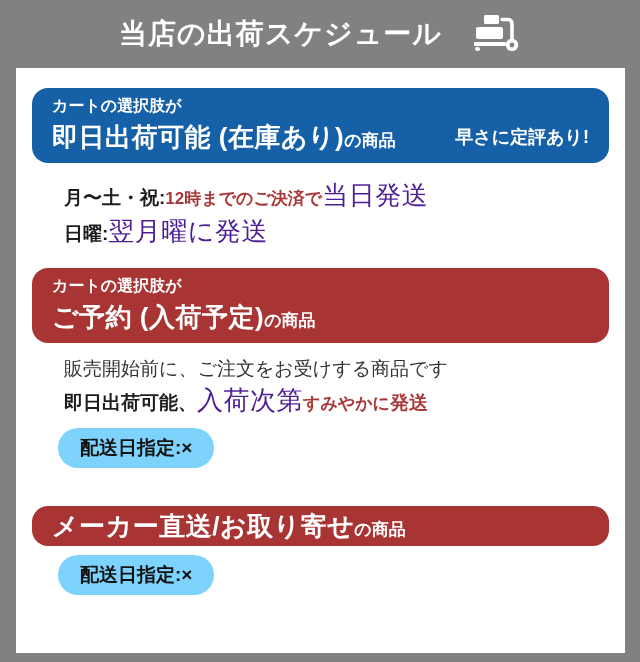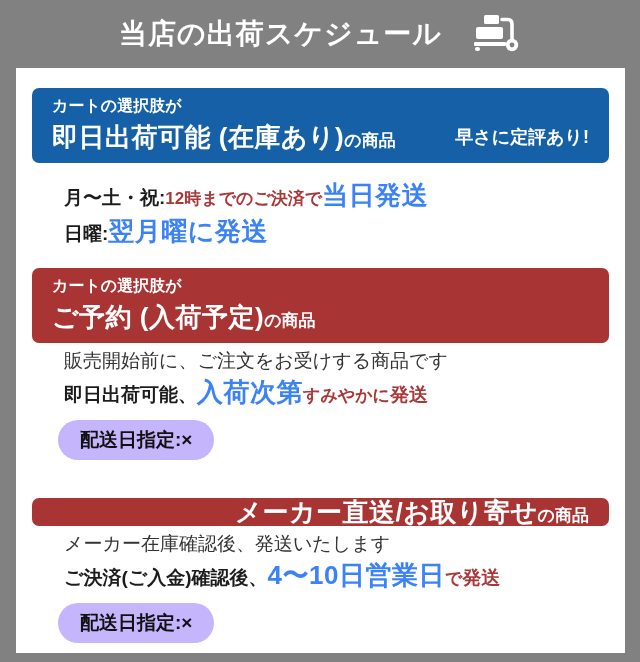--- a/index.html
+++ b/index.html
@@ -29,52 +29,52 @@
 
   .content {
     margin: 0 15px 9px 16px;
     height: 585px;
     background: #ffffff;
     padding: 20px 16px 0 16px;
     overflow: hidden;
   }
 
   .banner {
-    border-radius: 7px;
+    border-radius: 16px;
     color: #ffffff;
     padding: 12px 20px;
     display: flex;
     justify-content: space-between;
     align-items: center;
   }
   .banner.blue { background: #1560a6; height: 75px; }
   .banner.red  { background: #a83434; height: 75px; }
-  .banner.red.single { height: 28px; margin-top: 20px; justify-content: flex-end; }
+  .banner.red.single { height: 40px; margin-top: 20px; }
 
   .banner-line1 { font-size: 16px; font-weight: bold; margin-bottom: 3px; }
   .banner-line2 { display: flex; align-items: baseline; gap: 0; }
   .banner-highlight { font-size: 26px; font-weight: bold; letter-spacing: 0.5px; }
   .banner-suffix { font-size: 17px; font-weight: bold; }
   .banner-note { font-size: 18px; font-weight: bold; align-self: center; margin-top: 22px; }
 
   .body-block { margin: 16px 0 0 32px; }
   .body-row { line-height: 33px; white-space: nowrap; }
   .body-block.tight .body-row { line-height: 30px; }
-  .body-block.tight { margin-top: 3px; }
+  .body-block.tight { margin-top: 11px; }
 
   .t-label { font-size: 19px; font-weight: bold; color: #1c1c1c; }
   .t-plain { font-size: 19px; color: #333333; }
   .t-red-mid { font-size: 17px; font-weight: bold; color: #a93838; }
-  .t-red-big { font-size: 26px; font-weight: bold; color: #3b82f6; letter-spacing: 0.5px; }
+  .t-red-big { font-size: 26px; font-weight: normal; color: #4c1d95; letter-spacing: 0.5px; }
   .t-red-tail { font-size: 19px; font-weight: bold; color: #a93838; }
 
   .badge {
     display: inline-block;
     margin: 9px 0 18px 26px;
-    background: #c4b5fd;
+    background: #7dd3fc;
     color: #111111;
     font-size: 19px;
     font-weight: bold;
     padding: 7px 22px;
     border-radius: 999px;
   }
 </style>
 </head>
 <body>
 
@@ -140,27 +140,19 @@
       <span class="badge">配送日指定:×</span>
     </div>
 
     <div class="banner red single">
       <div class="banner-line2">
         <span class="banner-highlight">メーカー直送/お取り寄せ</span>
         <span class="banner-suffix">の商品</span>
       </div>
     </div>
 
-    <div class="body-block tight">
-      <div class="body-row">
-        <span class="t-plain">メーカー在庫確認後、発送いたします</span>
-      </div>
-      <div class="body-row">
-        <span class="t-label">ご決済(ご入金)確認後、</span><span class="t-red-big">4〜10日営業日</span><span class="t-red-mid">で</span><span class="t-red-tail">発送</span>
-      </div>
-    </div>
 
     <div>
       <span class="badge">配送日指定:×</span>
     </div>
 
   </div>
 </div>
 
 </body></html>

